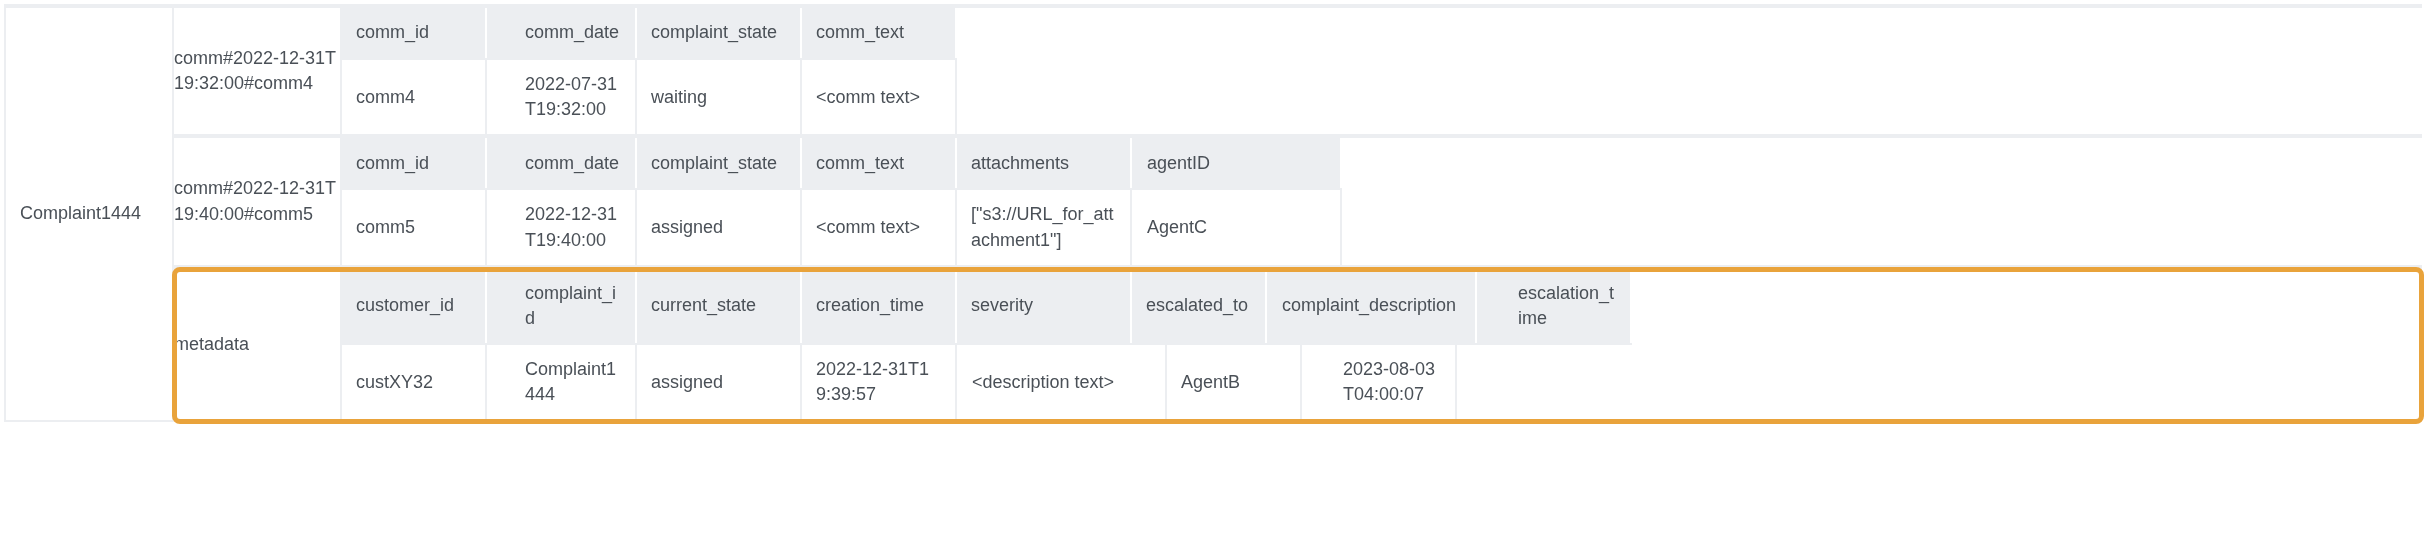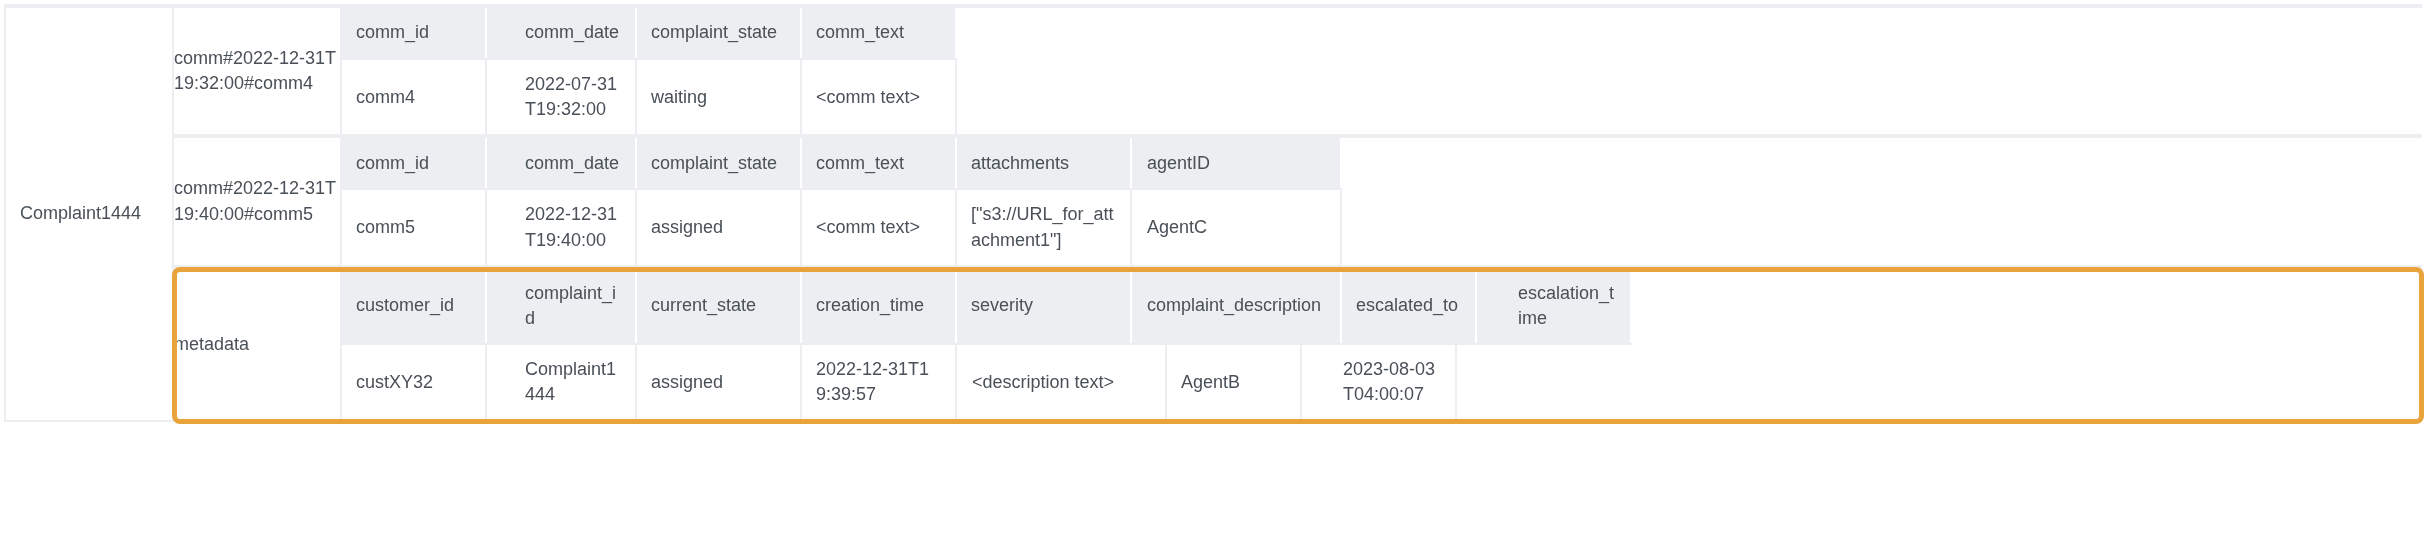--- a/index.html
+++ b/index.html
@@ -150,22 +150,22 @@
       <div class="sk-cell">
         <span>metadata</span>
       </div>
       <div class="inner-table">
         <div class="inner-row header">
           <div class="cell c1">customer_id</div>
           <div class="cell c2">complaint_id</div>
           <div class="cell c3">current_state</div>
           <div class="cell c4">creation_time</div>
           <div class="cell c5">severity</div>
+          <div class="cell c7">escalated_to</div>
           <div class="cell c6">complaint_description</div>
-          <div class="cell c7">escalated_to</div>
           <div class="cell c8">escalation_time</div>
         </div>
         <div class="inner-row data">
           <div class="cell c1">custXY32</div>
           <div class="cell c2">Complaint1444</div>
           <div class="cell c3">assigned</div>
           <div class="cell c4">2022-12-31T19:39:57</div>
           <div class="cell c6">&lt;description text&gt;</div>
           <div class="cell c7">AgentB</div>
           <div class="cell c8">2023-08-03T04:00:07</div>

